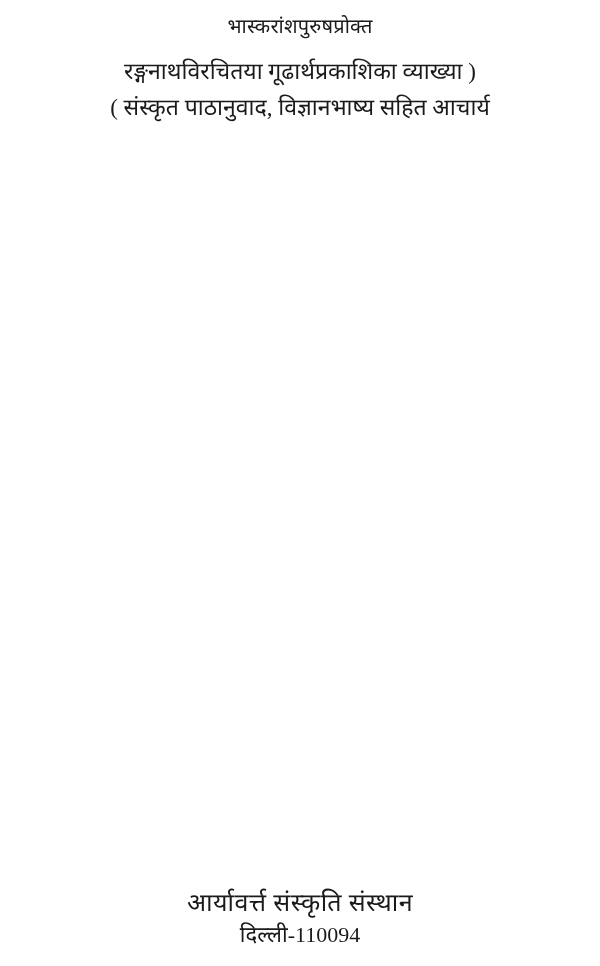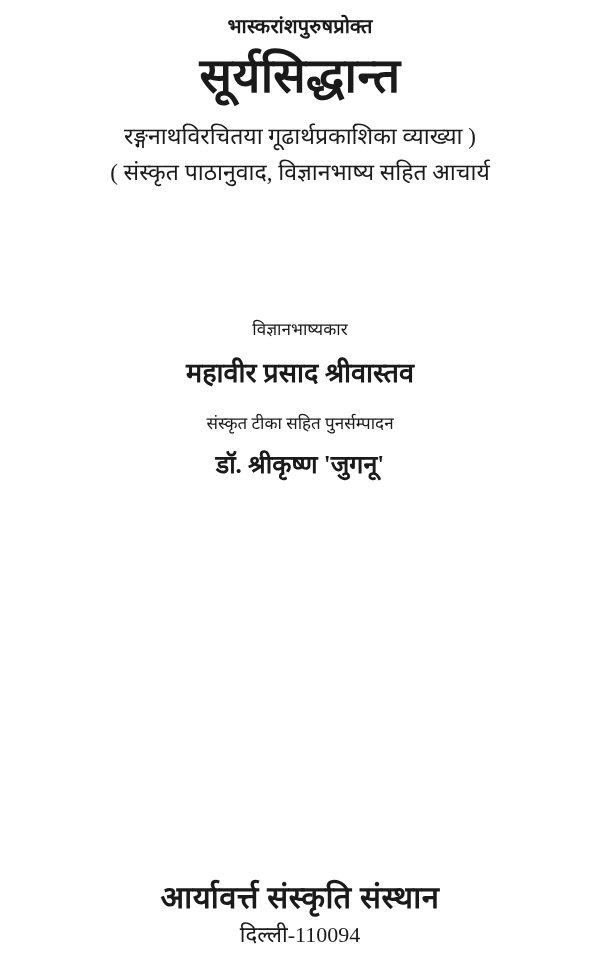--- a/index.html
+++ b/index.html
@@ -26,21 +26,21 @@
   }
   .title-block {
     width: 100%;
     text-align: center;
   }
   .superscript-line {
     margin-top: 14px;
     font-size: 20px;
     letter-spacing: 0.2px;
     line-height: 1.2;
-    font-weight: 700;
+    font-weight: 400;
   }
   .main-title {
     margin-top: 10px;
     font-size: 48px;
     font-weight: 700;
     letter-spacing: 0.5px;
     line-height: 1.15;
   }
   .subtitle {
     margin-top: 16px;
@@ -82,51 +82,44 @@
   }
   .spacer {
     flex: 1 1 auto;
   }
   .publisher {
     width: 100%;
     text-align: center;
     margin-bottom: 18px;
   }
   .publisher-name {
-    font-size: 31px;
-    font-weight: 700;
+    font-size: 25px;
+    font-weight: 400;
     letter-spacing: 0.5px;
     line-height: 1.25;
   }
   .publisher-city {
     margin-top: 0;
     font-size: 22px;
     font-weight: 500;
   }
 </style>
 </head>
 <body>
 
 <div class="page">
 
   <div class="title-block">
     <div class="superscript-line">भास्करांशपुरुषप्रोक्त</div>
-    <div class="main-title">सूर्यसिद्धान्त</div>
     <div class="subtitle">
       <div>रङ्गनाथविरचितया गूढार्थप्रकाशिका व्याख्या )</div>
       <div>( संस्कृत पाठानुवाद, विज्ञानभाष्य सहित आचार्य</div>
     </div>
   </div>
 
-  <div class="credits">
-    <div class="credit-role">विज्ञानभाष्यकार</div>
-    <div class="credit-name-main">महावीर प्रसाद श्रीवास्तव</div>
-    <div class="credit-role-2">संस्कृत टीका सहित पुनर्सम्पादन</div>
-    <div class="credit-name-2">डॉ. श्रीकृष्ण 'जुगनू'</div>
-  </div>
 
   <div class="spacer"></div>
 
   <div class="publisher">
     <div class="publisher-name">आर्यावर्त्त संस्कृति संस्थान</div>
     <div class="publisher-city">दिल्ली-110094</div>
   </div>
 
 </div>
 

